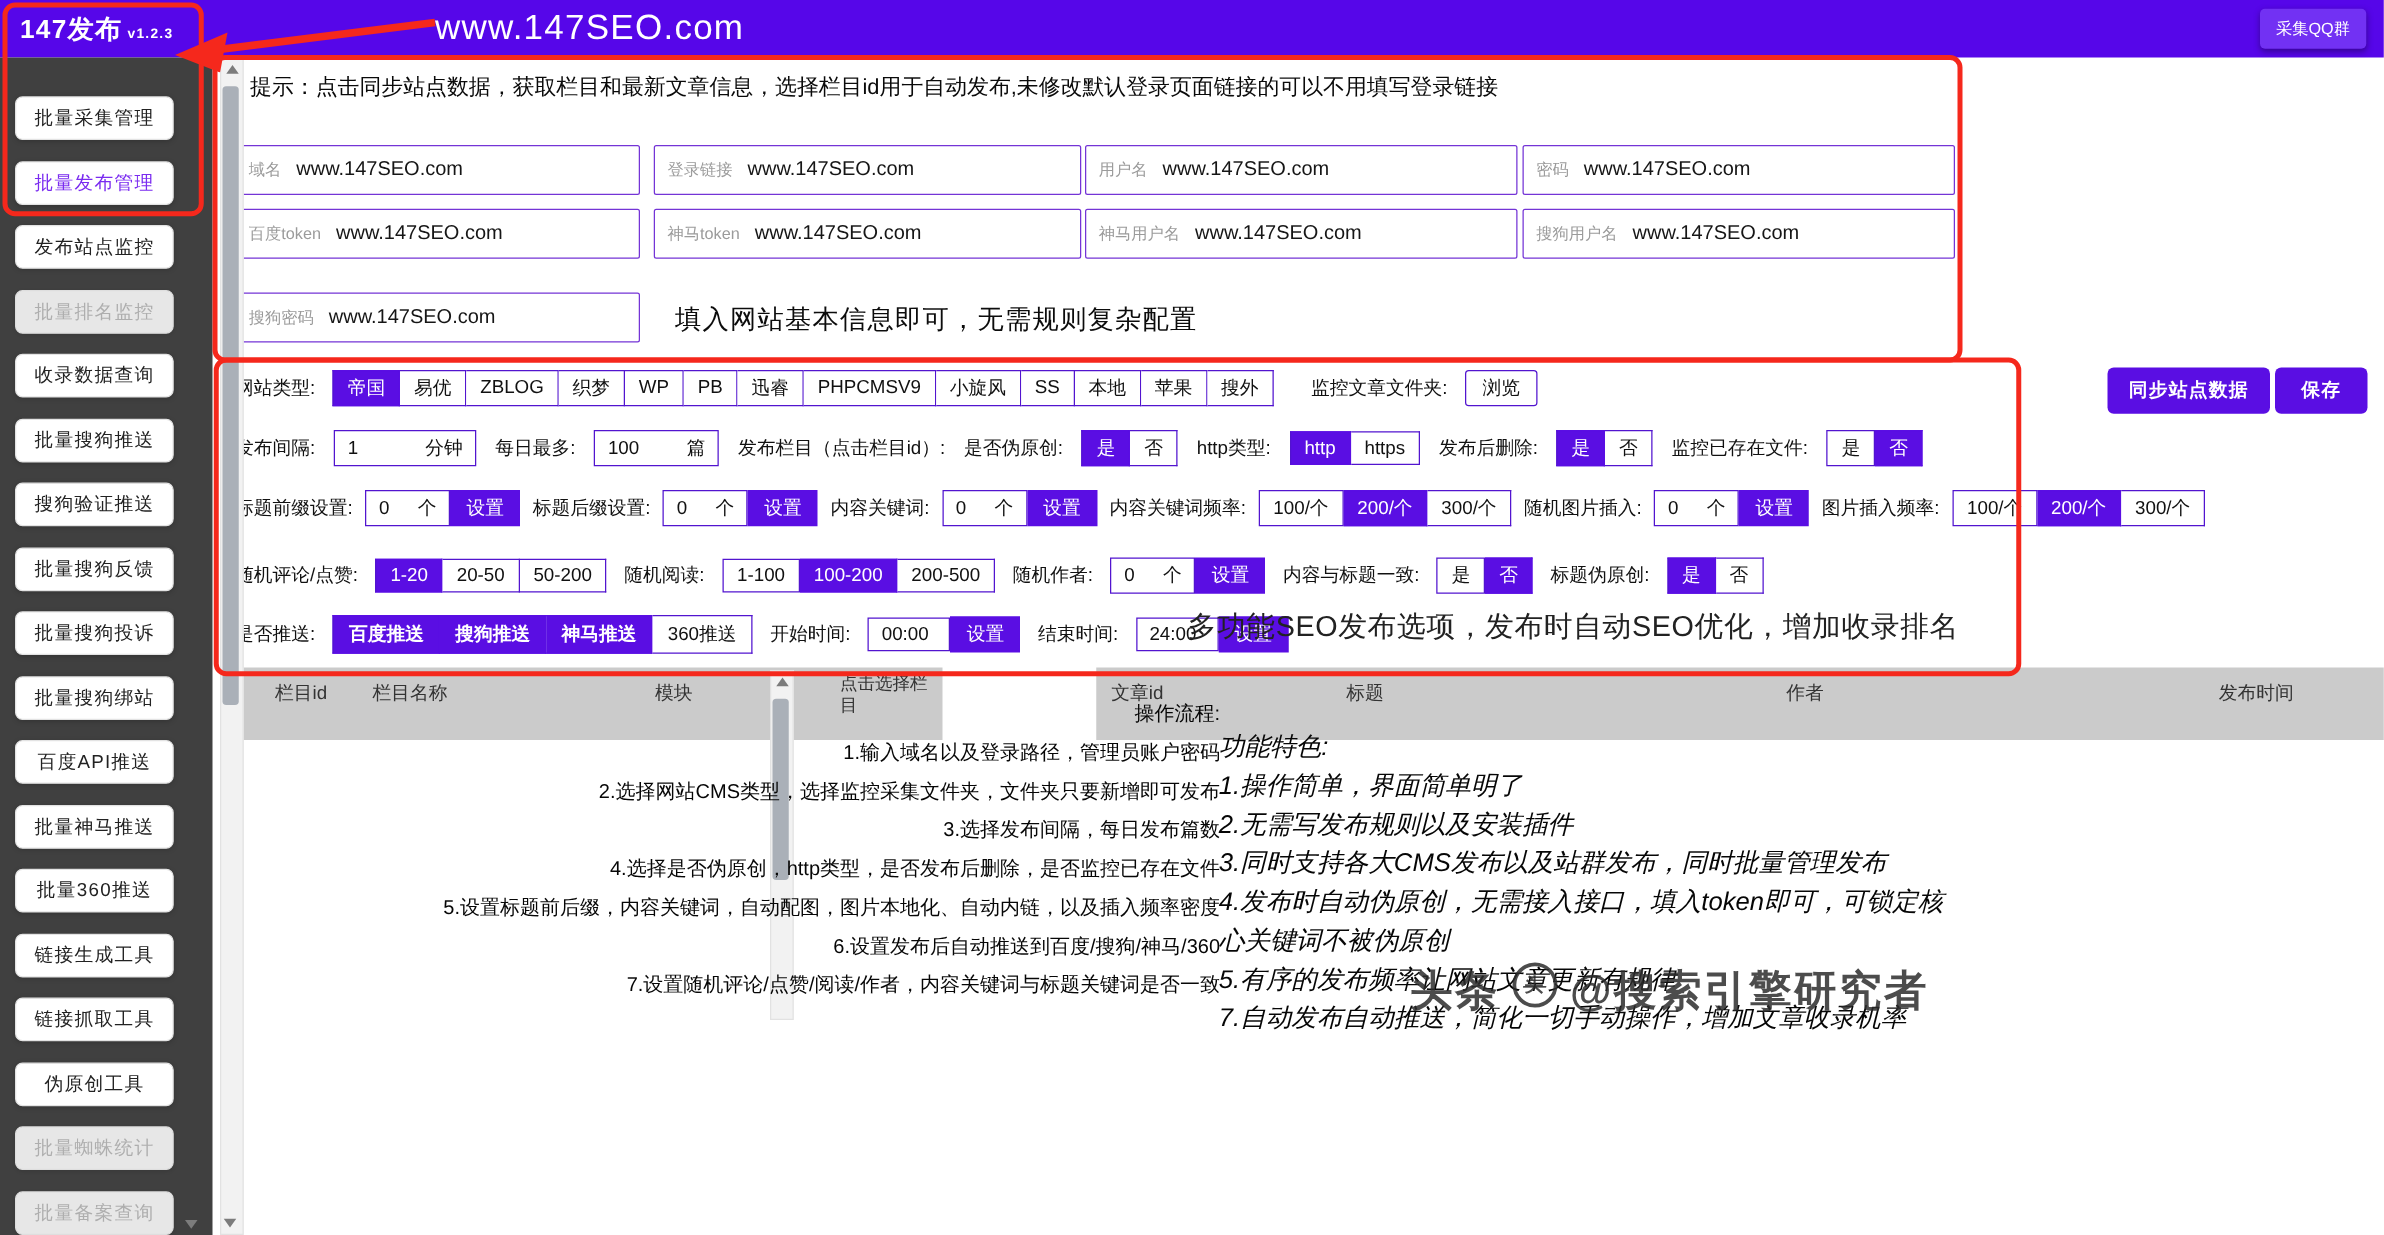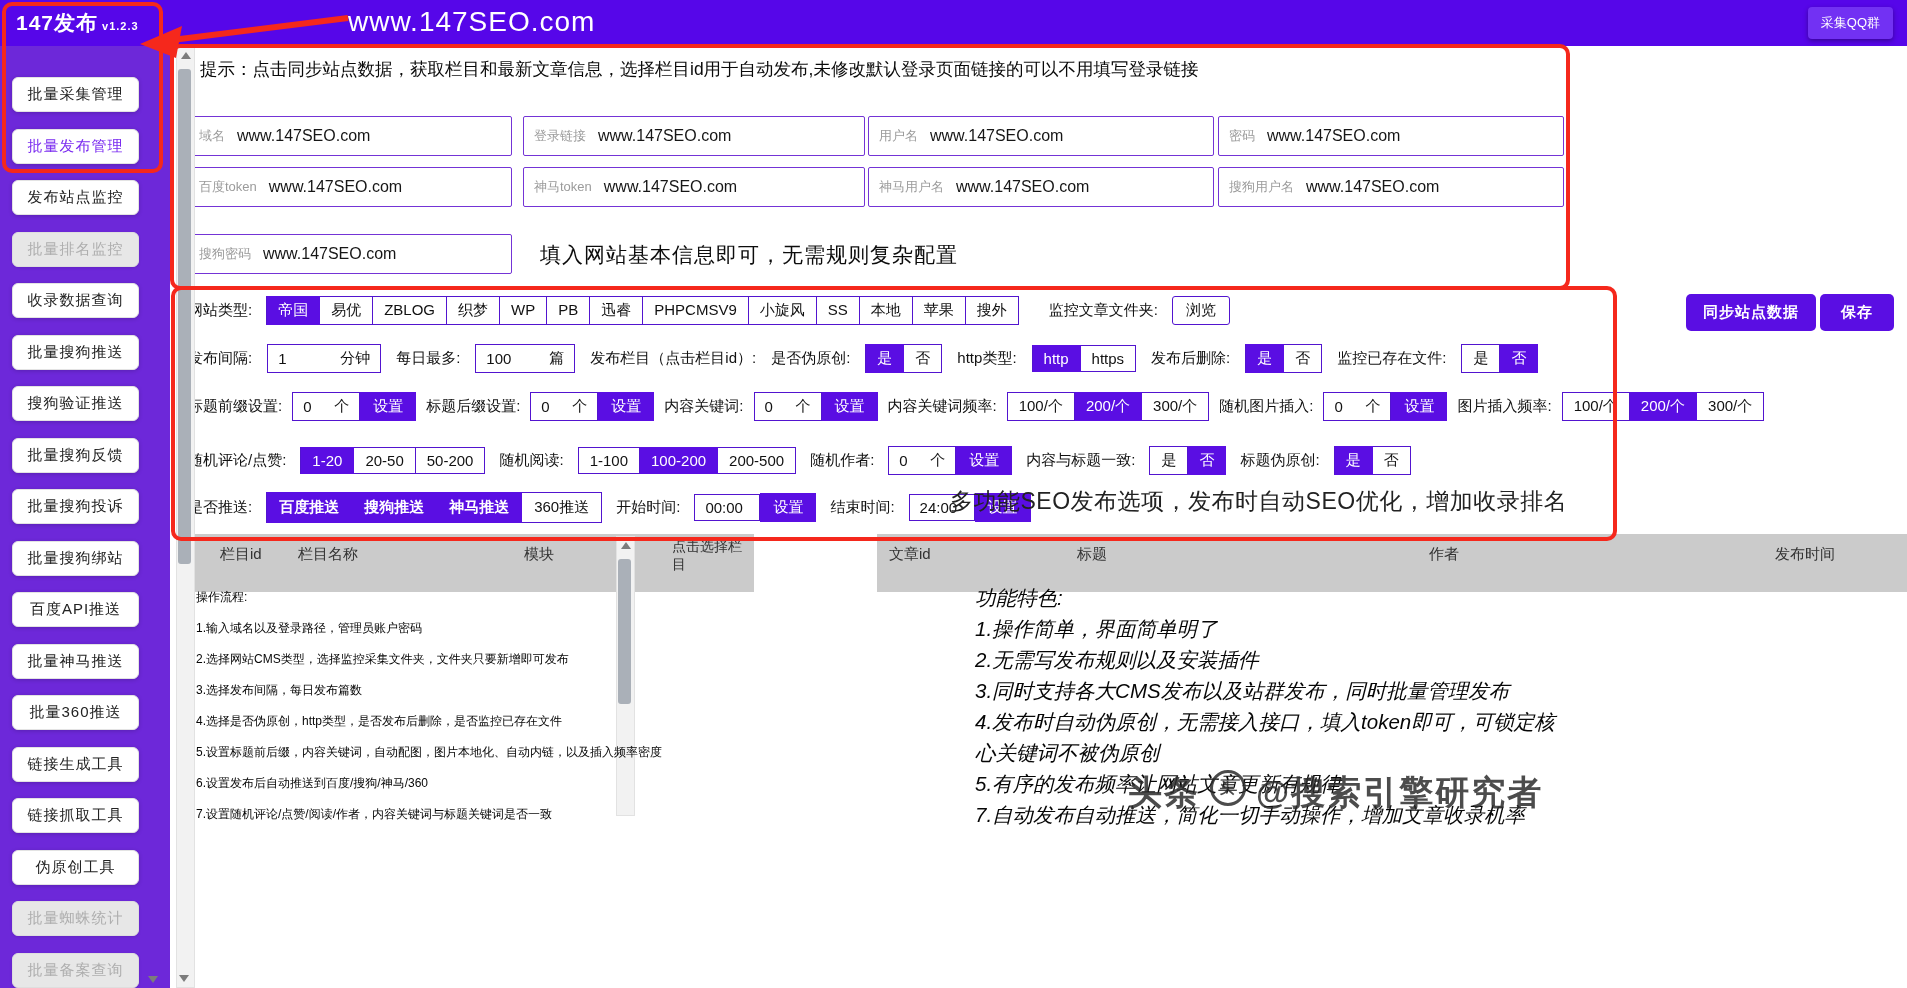--- a/index.html
+++ b/index.html
@@ -5,21 +5,21 @@
   html,body{margin:0;padding:0;width:1907px;height:988px;overflow:hidden;background:#fff;
     font-family:"Liberation Sans","DejaVu Sans",sans-serif;}
   
   .topbar{position:absolute;left:0;top:0;width:1907px;height:46px;background:#5606e9;z-index:2;}
   .logo{position:absolute;left:16px;top:9px;color:#fff;font-size:21px;font-weight:bold;letter-spacing:1px;}
   .logo .ver{font-size:11px;margin-left:4px;font-weight:bold;}
   .site-title{position:absolute;left:348px;top:6px;color:#fff;font-size:28px;letter-spacing:1px;}
   .qq-btn{position:absolute;right:14px;top:7px;background:#7231f3;color:#fff;font-size:13px;
     padding:7px 13px;border-radius:4px;box-shadow:0 2px 5px rgba(0,0,0,.35);cursor:pointer;}
   
-  .sidebar{position:absolute;left:0;top:46px;width:170px;height:942px;background:#6d28d9;z-index:3;}
+  .sidebar{position:absolute;left:0;top:46px;width:170px;height:942px;background:#404040;z-index:3;}
   .side-btn{position:absolute;left:12px;width:125px;height:33px;border:1px solid #e3e3e3;border-radius:6px;
     background:#fff;box-shadow:0 1px 4px rgba(0,0,0,.18);display:flex;align-items:center;justify-content:center;
     font-size:15px;letter-spacing:1px;color:#222;cursor:pointer;}
   .side-btn.active{color:#7a2bf0;}
   .side-btn.disabled{background:#e7e7e7;color:#aeaeae;border-color:#dedede;box-shadow:0 1px 3px rgba(0,0,0,.10);}
   
   .vscroll{position:absolute;width:17px;background:#f2f2f2;border:1px solid #e2e2e2;}
   .vthumb{position:absolute;left:1px;width:13px;background:#aab0b8;border-radius:3px;}
   .arr{width:0;height:0;border-left:5px solid transparent;border-right:5px solid transparent;margin:5px auto 0;}
   .arr.up{border-bottom:7px solid #7c7c7c;}
@@ -53,22 +53,22 @@
   .browse{border:1px solid #5214cf;padding:4px 13px;border-radius:3px;cursor:pointer;}
   .banner{position:absolute;left:950px;top:486px;font-size:23px;font-weight:500;color:#222;
     letter-spacing:0.5px;z-index:40;}
   .actbtn{position:absolute;background:#5a0ee3;color:#fff;font-size:15px;font-weight:bold;
     padding:9px 17px;border-radius:5px;letter-spacing:1px;cursor:pointer;z-index:6;}
   
   .thead{position:absolute;top:534px;height:58px;background:#cbcbcb;color:#333;font-size:15px;z-index:5;}
   .thcell{position:absolute;top:11px;}
   .thcell.two-line{top:3px;font-size:14px;line-height:18px;width:74px;white-space:normal;}
   
-  .flow{position:absolute;left:196px;top:582px;width:780px;font-size:12px;line-height:31px;
-    color:#060606;z-index:40;}
+  .flow{position:absolute;left:196px;top:556px;width:780px;font-size:16px;line-height:31px;
+    color:#060606;z-index:40;text-align:right;}
   .features{position:absolute;left:975px;top:582px;width:592px;font-size:20.5px;line-height:31px;
     color:#060606;z-index:40;font-style:italic;}
   .watermark{position:absolute;left:1128px;top:770px;z-index:45;color:rgba(45,45,45,.85);
     font-size:34px;font-weight:bold;letter-spacing:2px;display:flex;align-items:flex-start;gap:10px;}
   .wm-logo{width:30px;height:30px;border:3px solid rgba(45,45,45,.85);border-radius:50%;
     display:flex;align-items:center;justify-content:center;font-size:15px;font-weight:bold;}
 </style>
 </head>
 <body>
 

